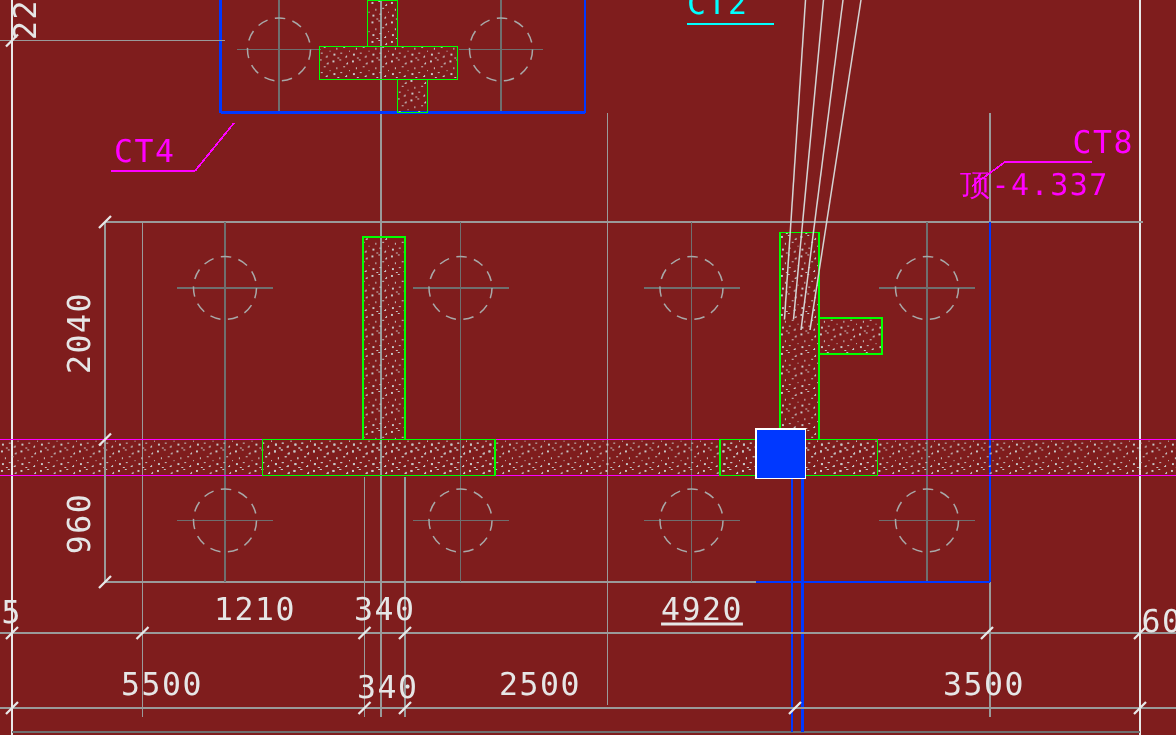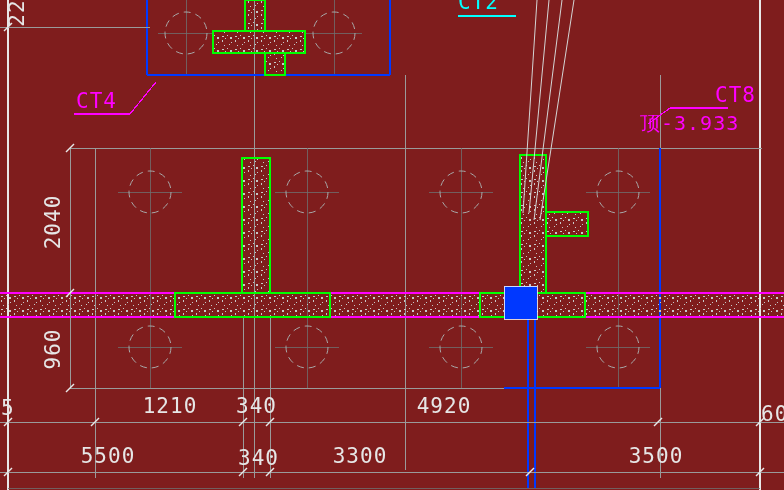--- a/index.html
+++ b/index.html
@@ -161,31 +161,31 @@
       <line class="ln-m" x1="130" y1="114" x2="156" y2="82"></line>
       <line class="ln-m" x1="670" y1="108" x2="728" y2="108"></line>
       <line class="ln-m" x1="670" y1="108" x2="648" y2="124"></line>
       <line class="ln-c" x1="458" y1="16" x2="516" y2="16"></line>
     </g>
   </svg>
 
   <div class="txt t-c" style="left:458px;top:-9px;">CT2</div>
   <div class="txt t-m" style="left:76px;top:90px;">CT4</div>
   <div class="txt t-m" style="left:715px;top:84px;">CT8</div>
-  <div class="txt t-m t-sm" style="left:640px;top:112px;">顶-3.933</div>
+  <div class="txt t-m t-sm" style="left:640px;top:112px;">顶-4.337</div>
 
   <div class="txt rot ctr" style="left:25px;top:211px;width:56px;">2040</div>
   <div class="txt rot ctr" style="left:32px;top:338px;width:42px;">960</div>
   <div class="txt rot ctr" style="left:3px;top:2px;width:28px;">22</div>
 
   <div class="txt ctr" style="left:140px;top:395px;width:60px;">1210</div>
   <div class="txt ctr" style="left:234px;top:395px;width:45px;">340</div>
-  <div class="txt ctr" style="left:414px;top:395px;width:60px;">4920</div>
+  <div class="txt ctr" style="left:438px;top:395px;width:60px;text-decoration:underline;">4920</div>
 
   <div class="txt ctr" style="left:78px;top:445px;width:60px;">5500</div>
   <div class="txt ctr" style="left:236px;top:447px;width:45px;">340</div>
-  <div class="txt ctr" style="left:330px;top:445px;width:60px;">3300</div>
+  <div class="txt ctr" style="left:330px;top:445px;width:60px;">2500</div>
   <div class="txt ctr" style="left:626px;top:445px;width:60px;">3500</div>
 
   <div class="txt" style="left:761px;top:403px;">60</div>
   <div class="txt" style="left:1px;top:397px;">5</div>
 
 </div>
 
 </body></html>

